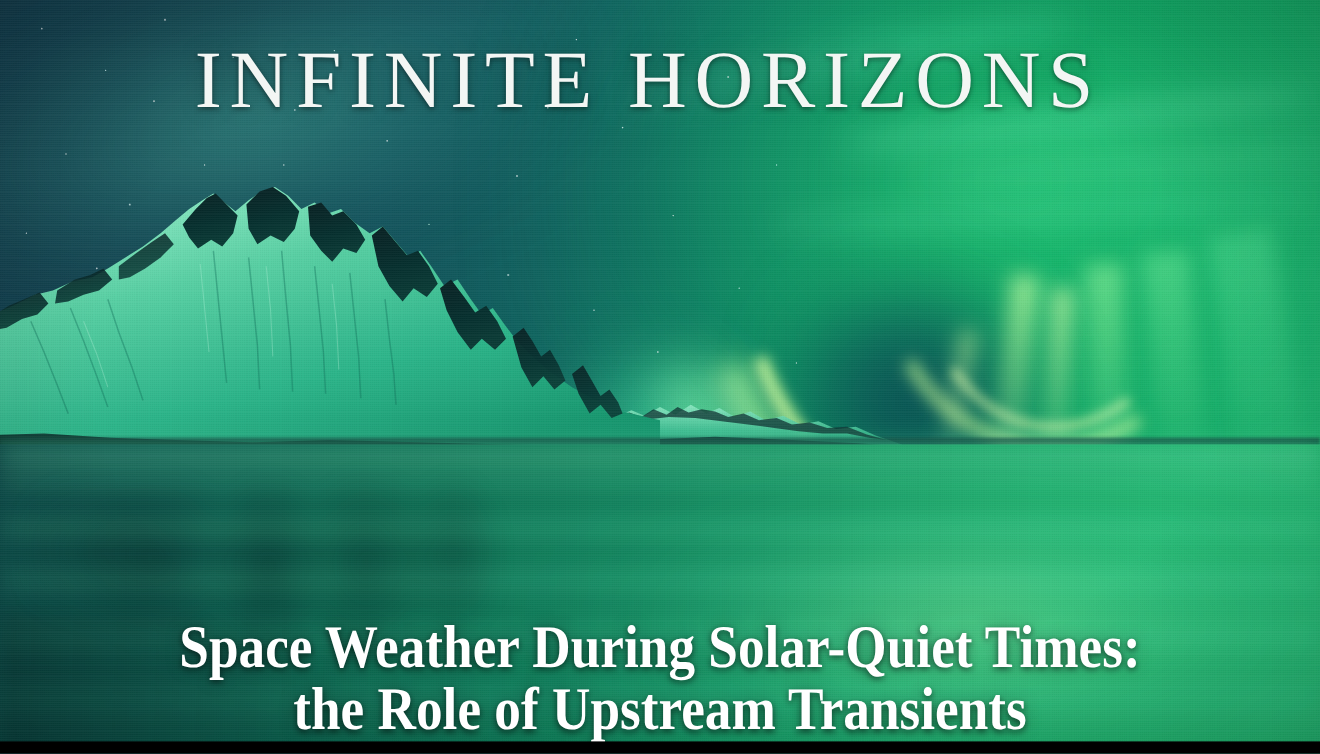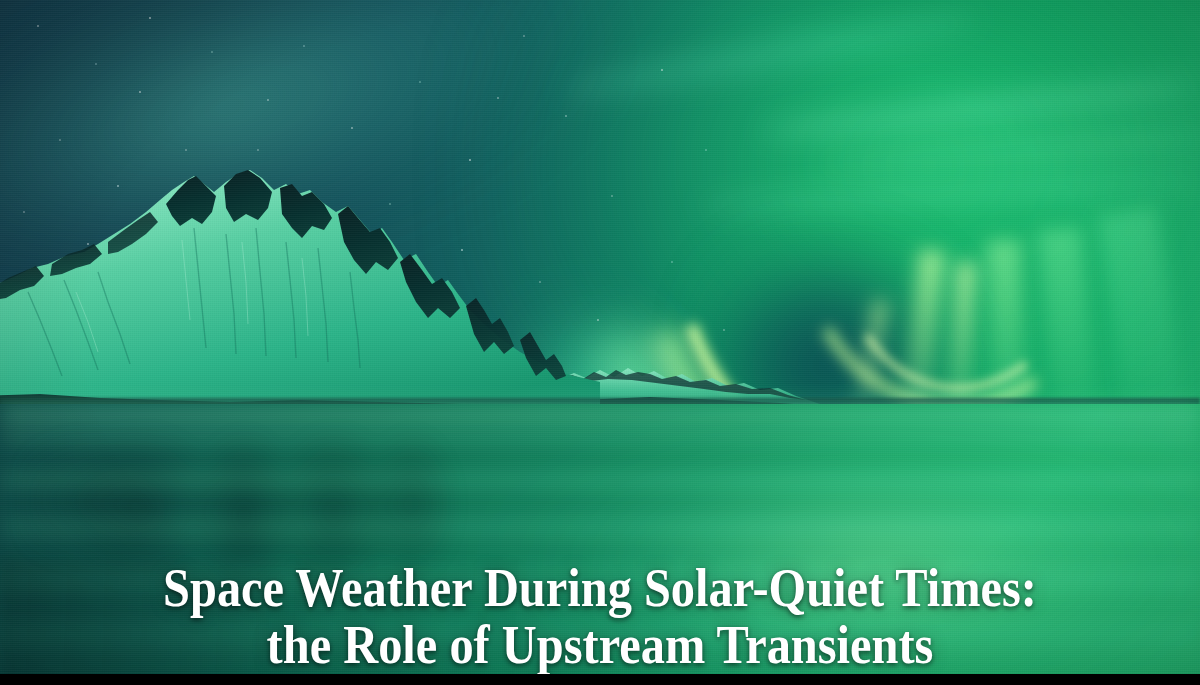--- a/index.html
+++ b/index.html
@@ -486,20 +486,21 @@
     <div class="wband wb4"></div>
     <div class="wband wb5"></div>
     <div class="wband wb6"></div>
     <div class="water-glow"></div>
     <div class="sand-streaks"></div>
 
     <div class="vignette"></div>
     <div class="grain"></div>
   </div>
 
+  <div class="brand-title">INFINITE HORIZONS</div>
 
   <div class="paper-title">
     <span class="ln">Space Weather During Solar-Quiet Times:</span>
     <span class="ln">the Role of Upstream Transients</span>
   </div>
 
   <div class="letterbox"></div>
 </div>
 
 </body></html>

